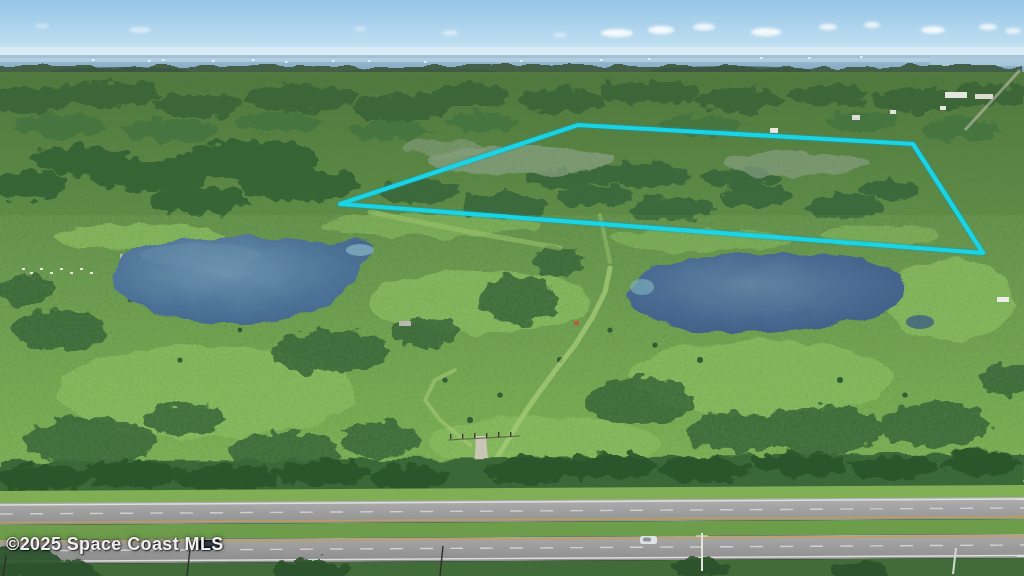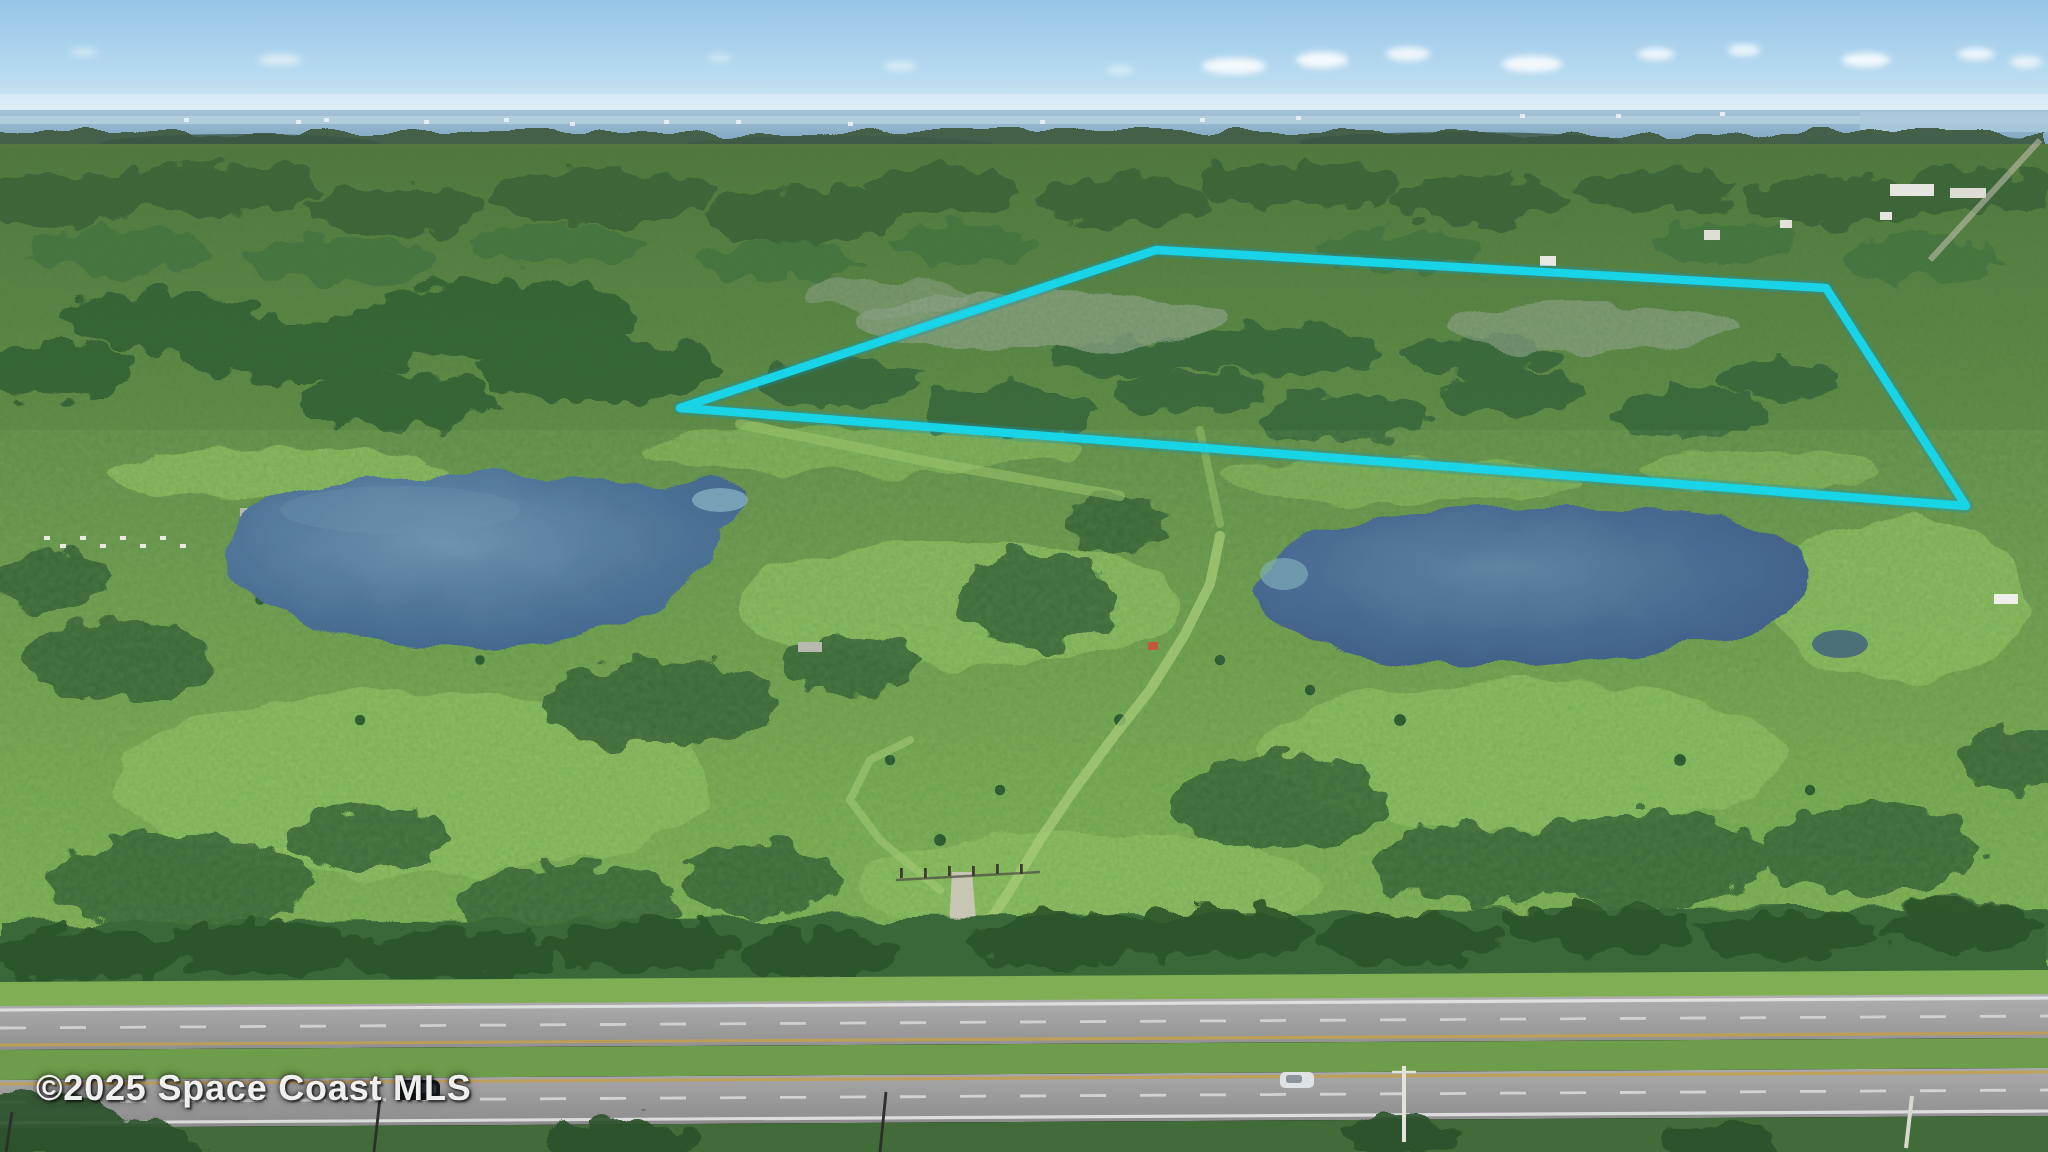--- a/index.html
+++ b/index.html
@@ -7,21 +7,20 @@
     position:relative;width:1024px;height:576px;overflow:hidden;
     font-family:"Liberation Sans",sans-serif;
   }
   .stage svg{display:block;}
   .watermark{
     position:absolute;left:6px;top:534px;
     font-size:18px;font-weight:bold;letter-spacing:.4px;
     color:rgba(255,255,255,.93);
     text-shadow:0 0 2px rgba(25,25,25,.85),0 0 5px rgba(0,0,0,.5),1px 1px 1px rgba(0,0,0,.6);
     user-select:none;
-    margin-left:12px;
   }
 </style>
 </head>
 <body>
 
 <div class="stage">
 <svg width="1024" height="576" viewBox="0 0 1024 576" xmlns="http://www.w3.org/2000/svg">
   <defs>
     <linearGradient id="skyG" x1="0" y1="0" x2="0" y2="1">
       <stop offset="0" stop-color="#96c5e7"></stop>

